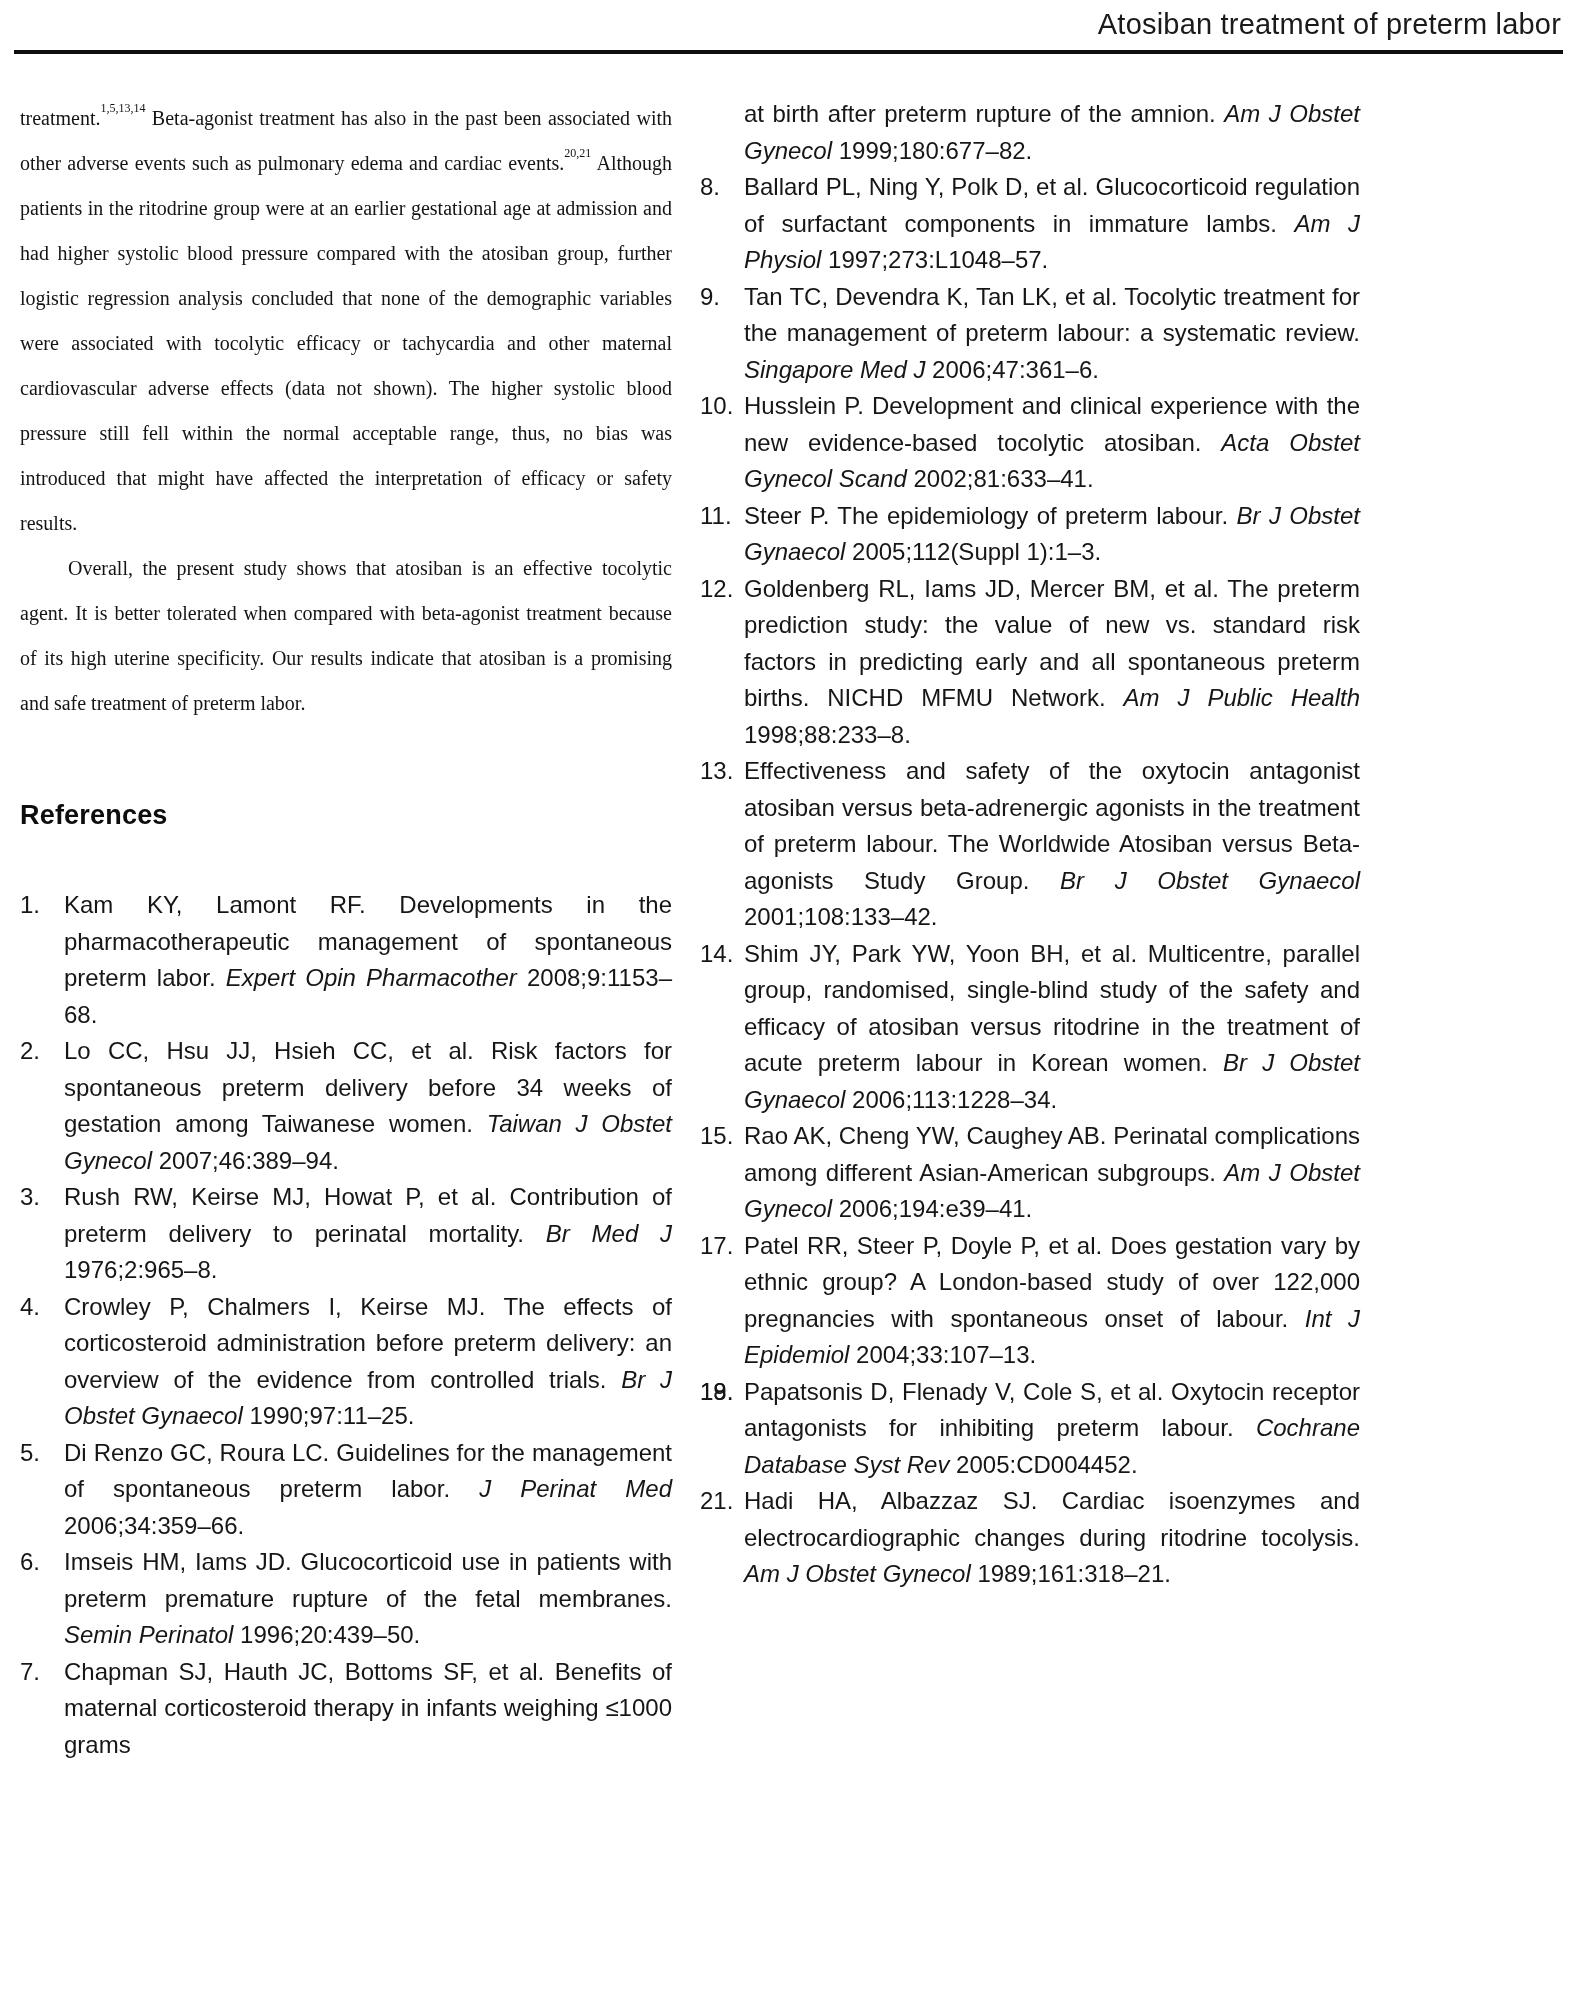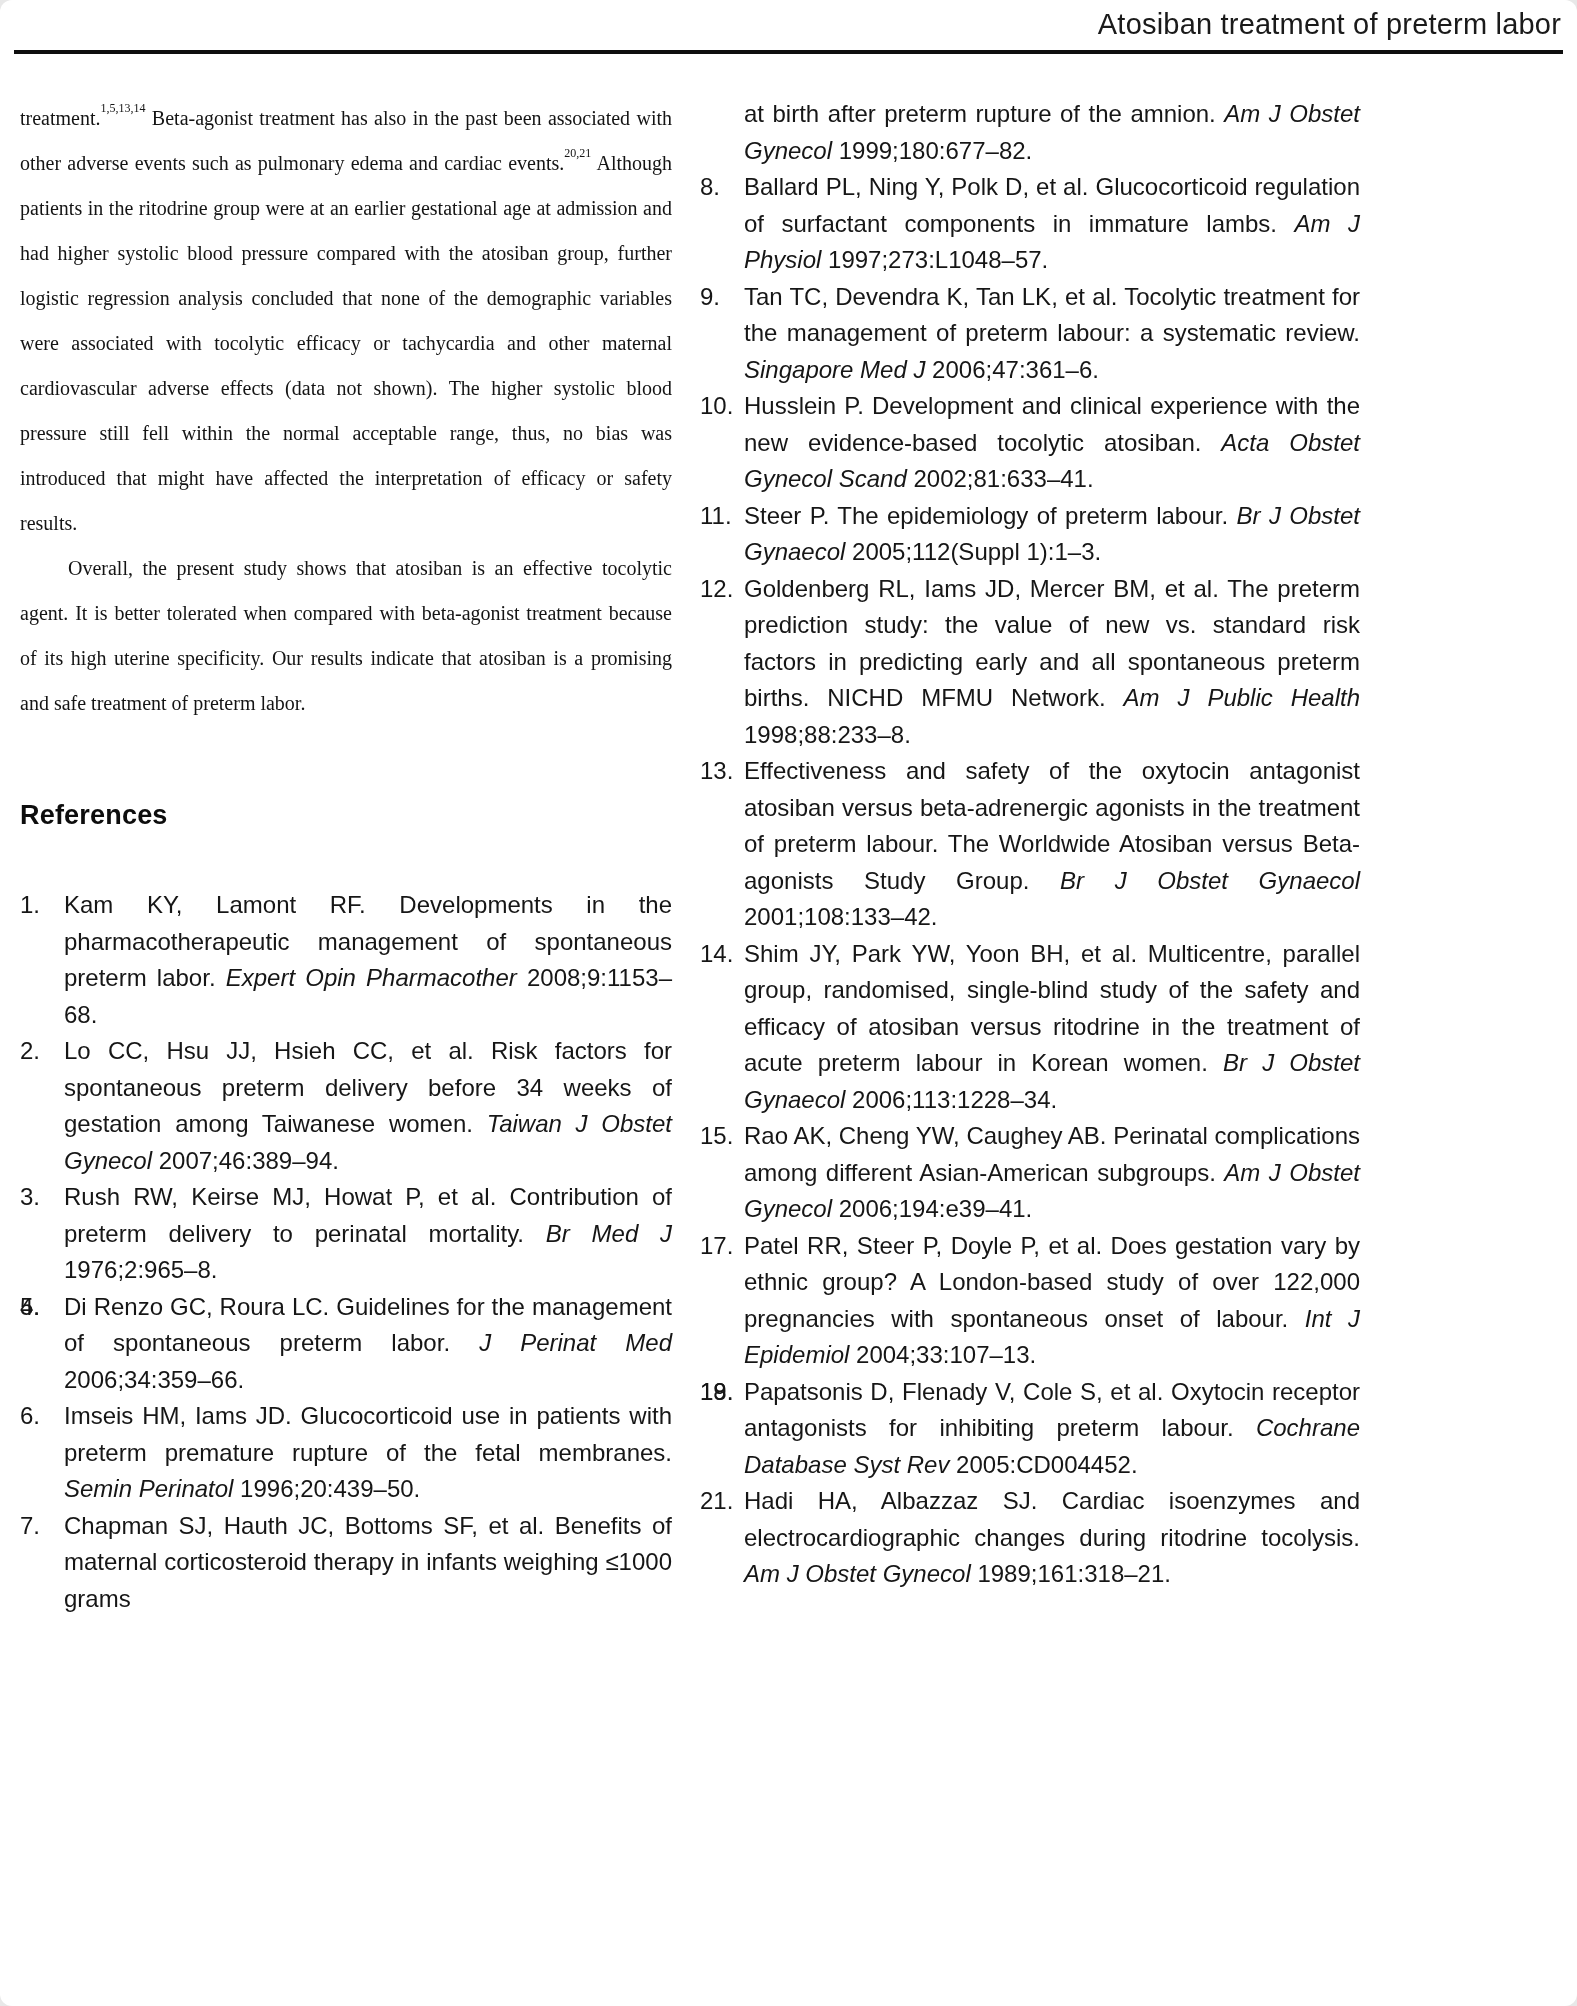--- a/index.html
+++ b/index.html
@@ -1,18 +1,18 @@
 <!DOCTYPE html>
 <html lang="en"><head>
 <meta charset="utf-8">
 <style>
   html,body{margin:0;padding:0;background:#e8e8e8;}
   .page{
     width:1577px;height:2006px;background:#ffffff;position:relative;
-    overflow:hidden;box-sizing:border-box;margin:0 auto;border-radius:12px;
+    overflow:hidden;box-sizing:border-box;margin:0 auto;
   }
   .running-head{
     font-family:"Liberation Sans",sans-serif;
     font-size:29px;color:#1a1a1a;text-align:right;
     padding:8px 16px 0 0;letter-spacing:.2px;
   }
   .rule{height:4px;background:#0e0e0e;margin:9px 14px 0 14px;}
   .columns{display:flex;margin:42px 0 0 20px;}
   .col-left{width:652px;flex:none;}
   .col-right{width:660px;flex:none;margin-left:28px;}
@@ -51,21 +51,21 @@
       <p class="body-text"><span>treatment.</span><sup>1,5,13,14</sup><span> Beta-agonist treatment has also in the past been associated with other adverse events such as pulmonary edema and cardiac events.</span><sup>20,21</sup><span> Although patients in the ritodrine group were at an earlier gestational age at admission and had higher systolic blood pressure compared with the atosiban group, further logistic regression analysis concluded that none of the demographic variables were associated with tocolytic efficacy or tachycardia and other maternal cardiovascular adverse effects (data not shown). The higher systolic blood pressure still fell within the normal acceptable range, thus, no bias was introduced that might have affected the interpretation of efficacy or safety results.</span></p>
 
       <p class="body-text para2">Overall, the present study shows that atosiban is an effective tocolytic agent. It is better tolerated when compared with beta-agonist treatment because of its high uterine specificity. Our results indicate that atosiban is a promising and safe treatment of preterm labor.</p>
 
       <h2 class="refs-heading">References</h2>
 
       <div class="reflist">
           <div class="ref"><span class="refnum">1.</span><span class="reftext">Kam KY, Lamont RF. Developments in the pharmacotherapeutic management of spontaneous preterm labor. <i>Expert Opin Pharmacother</i> 2008;9:1153–68.</span></div>
           <div class="ref"><span class="refnum">2.</span><span class="reftext">Lo CC, Hsu JJ, Hsieh CC, et al. Risk factors for spontaneous preterm delivery before 34 weeks of gestation among Taiwanese women. <i>Taiwan J Obstet Gynecol</i> 2007;46:389–94.</span></div>
           <div class="ref"><span class="refnum">3.</span><span class="reftext">Rush RW, Keirse MJ, Howat P, et al. Contribution of preterm delivery to perinatal mortality. <i>Br Med J</i> 1976;2:965–8.</span></div>
-          <div class="ref"><span class="refnum">4.</span></div>
+          <div class="ref"><span class="refnum">4.</span><span class="reftext">Crowley P, Chalmers I, Keirse MJ. The effects of corticosteroid administration before preterm delivery: an overview of the evidence from controlled trials. <i>Br J Obstet Gynaecol</i> 1990;97:11–25.</span></div>
           <div class="ref"><span class="refnum">5.</span><span class="reftext">Di Renzo GC, Roura LC. Guidelines for the management of spontaneous preterm labor. <i>J Perinat Med</i> 2006;34:359–66.</span></div>
           <div class="ref"><span class="refnum">6.</span><span class="reftext">Imseis HM, Iams JD. Glucocorticoid use in patients with preterm premature rupture of the fetal membranes. <i>Semin Perinatol</i> 1996;20:439–50.</span></div>
           <div class="ref"><span class="refnum">7.</span><span class="reftext">Chapman SJ, Hauth JC, Bottoms SF, et al. Benefits of maternal corticosteroid therapy in infants weighing ≤1000 grams</span></div>
         </div>
     </div>
 
     <div class="col-right">
       <div class="reflist">
           <div class="ref"><span class="refnum"></span><span class="reftext">at birth after preterm rupture of the amnion. <i>Am J Obstet Gynecol</i> 1999;180:677–82.</span></div>
           <div class="ref"><span class="refnum">8.</span><span class="reftext">Ballard PL, Ning Y, Polk D, et al. Glucocorticoid regulation of surfactant components in immature lambs. <i>Am J Physiol</i> 1997;273:L1048–57.</span></div>

